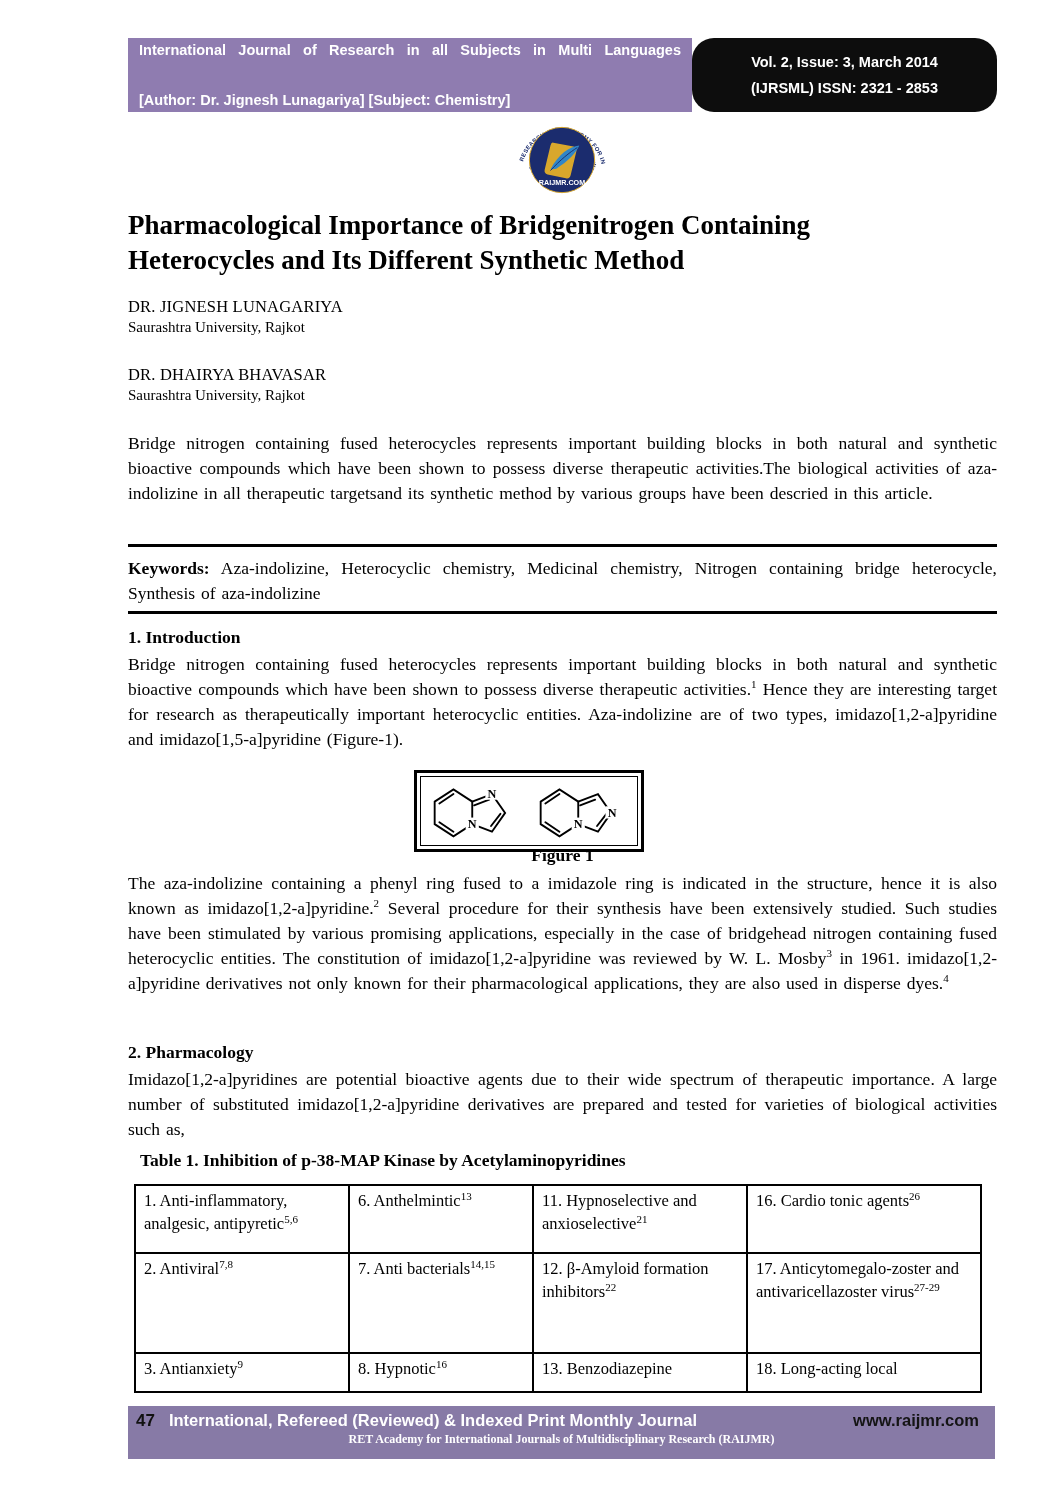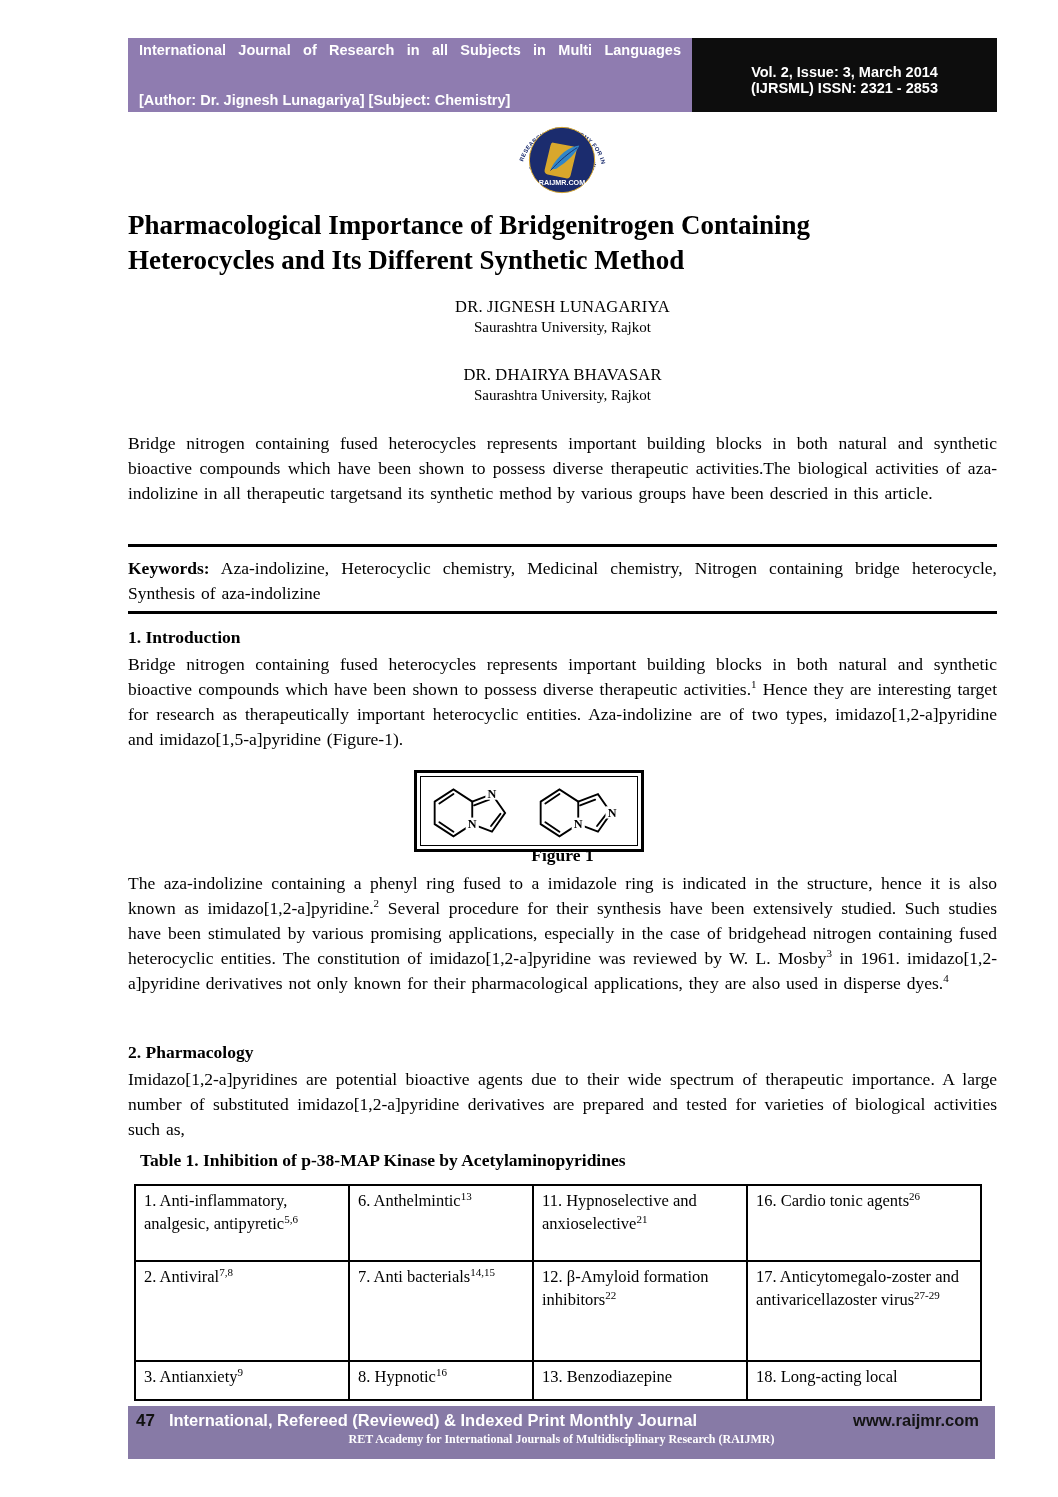--- a/index.html
+++ b/index.html
@@ -3,48 +3,48 @@
 <meta charset="utf-8">
 <style>
   * { margin:0; padding:0; box-sizing:border-box; }
   body { background:#ffffff; font-family:"Liberation Serif","DejaVu Serif",serif; }
   .page { position:relative; width:1058px; height:1497px; background:#fff; overflow:hidden; margin:0 auto; }
 
   
   .hdr { position:absolute; top:38px; left:128px; width:869px; height:74px; display:flex; font-family:"Liberation Sans","DejaVu Sans",sans-serif; font-weight:bold; }
   .hdr-purple { width:564px; background:#8f7cb0; color:#fff; font-size:14.5px; padding:4px 11px; display:flex; flex-direction:column; justify-content:space-between; }
   .hdr-purple .l1 { text-align:justify; text-align-last:justify; }
-  .hdr-black { flex:1; background:#0d0d0d; color:#fff; font-size:14.5px; padding:26px 8px; display:flex; flex-direction:column; justify-content:space-between; text-align:center; }
+  .hdr-black { flex:1; background:#0d0d0d; color:#fff; font-size:14.5px; padding:16px 8px; display:flex; flex-direction:column; justify-content:space-between; text-align:center;border-radius:22px; }
 
   
   .logo { position:absolute; top:112px; left:514px; width:96px; height:96px; }
 
   
   .title { position:absolute; top:208px; left:128px; width:869px; text-align:left; font-size:27px; font-weight:bold; line-height:35px; }
-  .author { position:absolute; left:128px; width:869px; text-align:center; }
+  .author { position:absolute; left:128px; width:869px; }
   .author .nm { font-size:16.5px; letter-spacing:.2px; }
   .author .af { font-size:15px; margin-top:2px; }
 
   
   .h2 { position:absolute; left:128px; width:869px; font-size:17.5px; font-weight:bold; }
   .para { position:absolute; left:128px; width:869px; font-size:17.5px; line-height:25px; text-align:justify; word-spacing:1.5px; }
   .rule { position:absolute; left:128px; width:869px; height:3px; background:#000; }
   sup { font-size:11px; line-height:0; }
 
   
   .fig-frame { position:absolute; top:770px; left:50%; transform:translateX(-50%); border:3px solid #000; padding:3px; background:#fff; }
   .fig-inner { border:1.5px solid #000; padding:3px 6px; display:flex; gap:8px; align-items:center; }
   .fig-caption { position:absolute; top:845px; left:128px; width:869px; text-align:center; font-size:17.5px; font-weight:bold; }
 
   
   .tbl-caption { position:absolute; top:1150px; left:140px; width:869px; text-align:left; font-size:17.5px; font-weight:bold; }
   table.pharm { position:absolute; top:1184px; left:134px; border-collapse:collapse; table-layout:fixed; }
   table.pharm td { border:2.5px solid #000; vertical-align:top; font-size:16.5px; line-height:23px; padding:3px 8px; overflow:hidden; }
   .c1{width:214px}.c2{width:184px}.c3{width:214px}.c4{width:234px}
-  tr.r1 td{height:76px} tr.r2 td{height:100px} tr.r3 td{height:39px}
+  tr.r1 td{height:68px} tr.r2 td{height:100px} tr.r3 td{height:39px}
 
   
   .footer { position:absolute; top:1406px; left:128px; width:867px; height:53px; background:#877aa6; color:#fff; }
   .footer .f1 { display:flex; align-items:baseline; padding:5px 16px 0 8px; font-family:"Liberation Sans","DejaVu Sans",sans-serif; font-weight:bold; }
   .footer .pgno { color:#111; font-size:17px; margin-right:14px; }
   .footer .ftext { font-size:16.5px; margin-right:auto; }
   .footer .furl { color:#141414; font-size:16.5px; }
   .footer .f2 { text-align:center; font-size:12px; font-weight:bold; margin-top:1px; }
 </style>
 </head>

